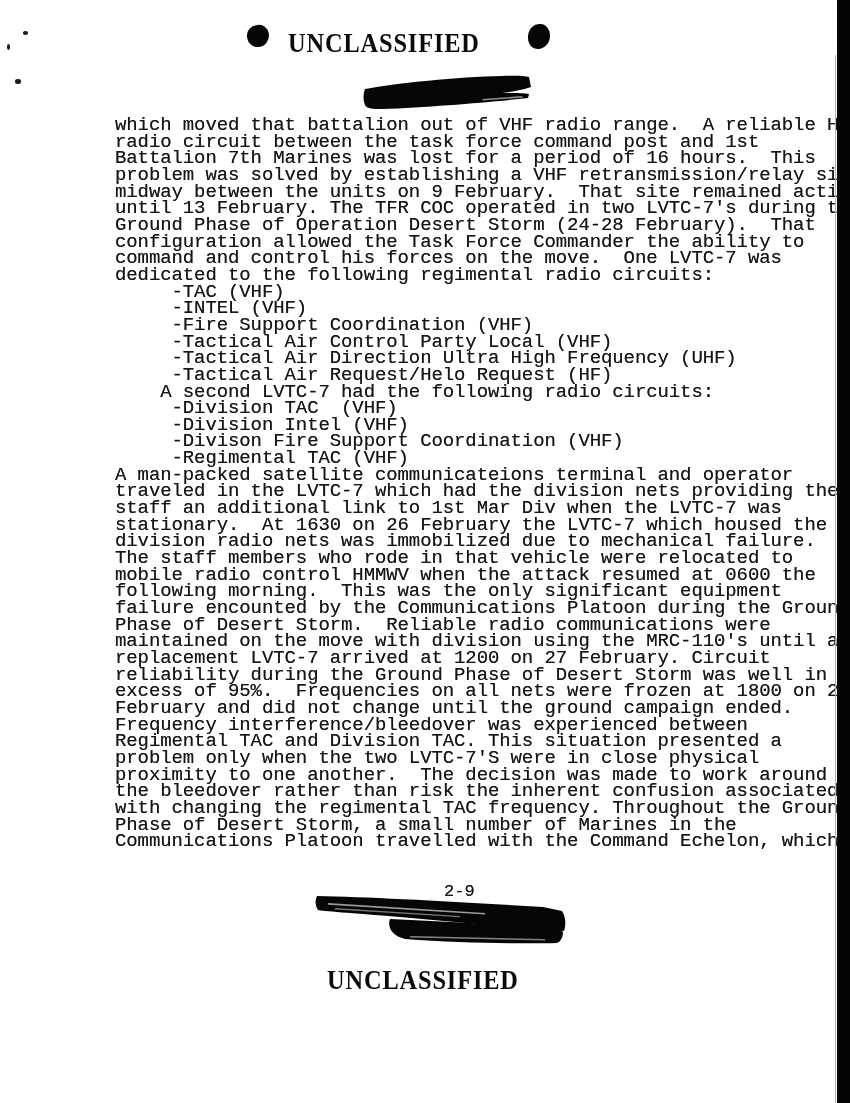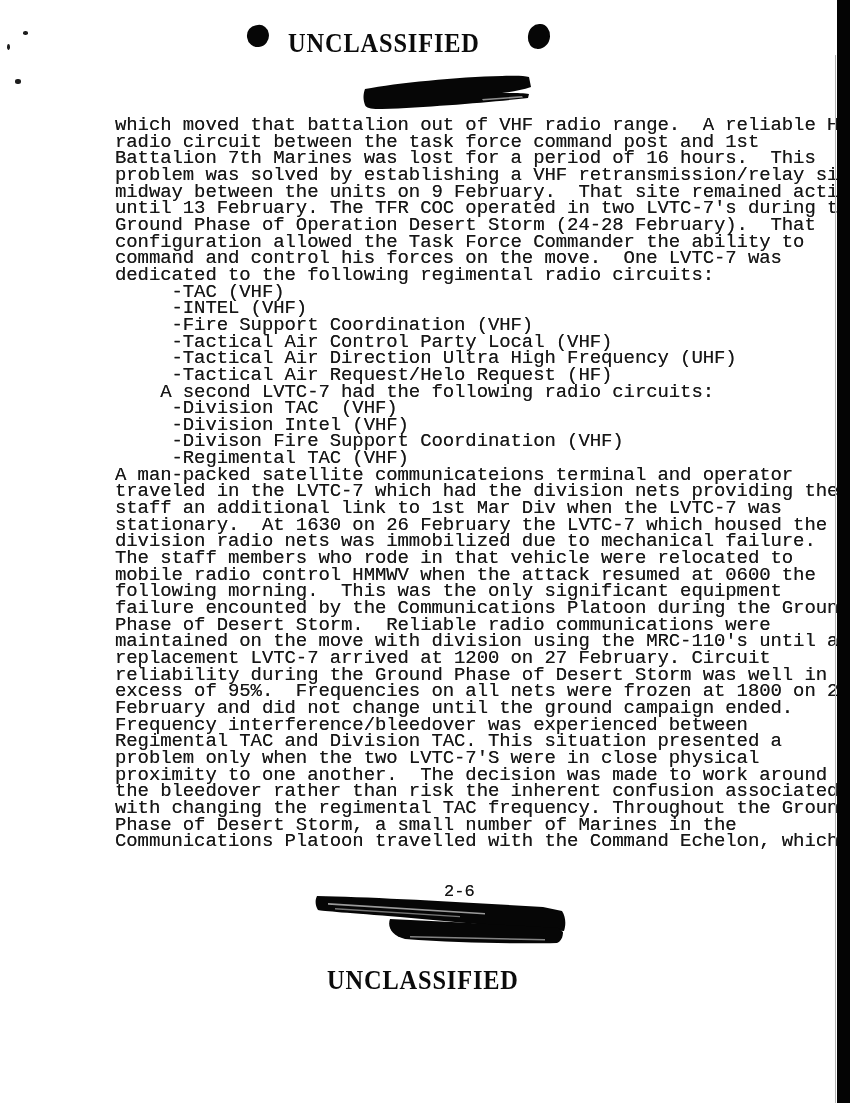--- a/index.html
+++ b/index.html
@@ -133,21 +133,21 @@
 February and did not change until the ground campaign ended.
 Frequency interference/bleedover was experienced between
 Regimental TAC and Division TAC. This situation presented a
 problem only when the two LVTC-7'S were in close physical
 proximity to one another.  The decision was made to work around
 the bleedover rather than risk the inherent confusion associated
 with changing the regimental TAC frequency. Throughout the Ground
 Phase of Desert Storm, a small number of Marines in the
 Communications Platoon travelled with the Command Echelon, which</div>
 
-  <div class="page-number">2-6</div>
+  <div class="page-number">2-9</div>
 
   <svg class="redaction bottom" viewBox="0 0 262 56">
     <path fill="#060606" d="M7,4 C60,5 150,10 233,15 L252,19
          C256,25 256,33 254,39 L200,35 L90,25
          C40,21 12,19 8,18 C5,13 5,8 7,4 Z"></path>
     <path fill="#060606" d="M80,27 C140,30 200,33 248,36 L253,40
          C253,45 251,49 247,51 C210,52 150,51 95,47
          C82,44 77,35 80,27 Z"></path>
     <path fill="#ffffff" opacity="0.6" d="M18,11 L175,21 L175,22.6 L18,12.8 Z"></path>
     <path fill="#ffffff" opacity="0.45" d="M25,16 L150,24 L150,25.2 L25,17.4 Z"></path>

